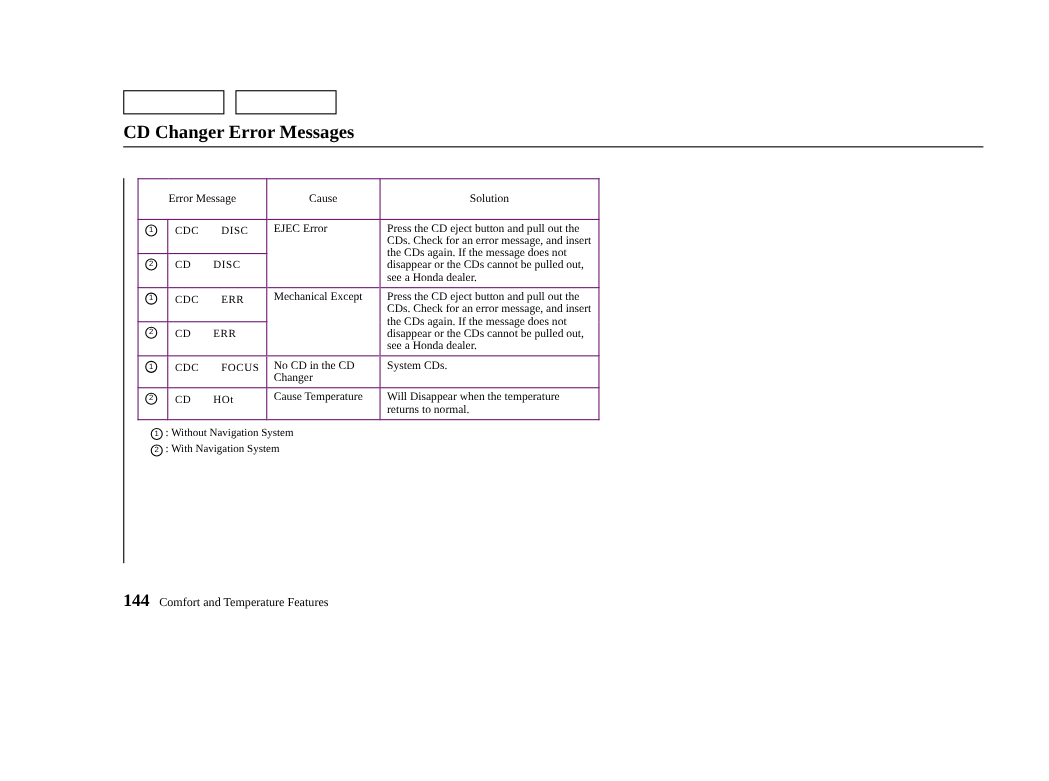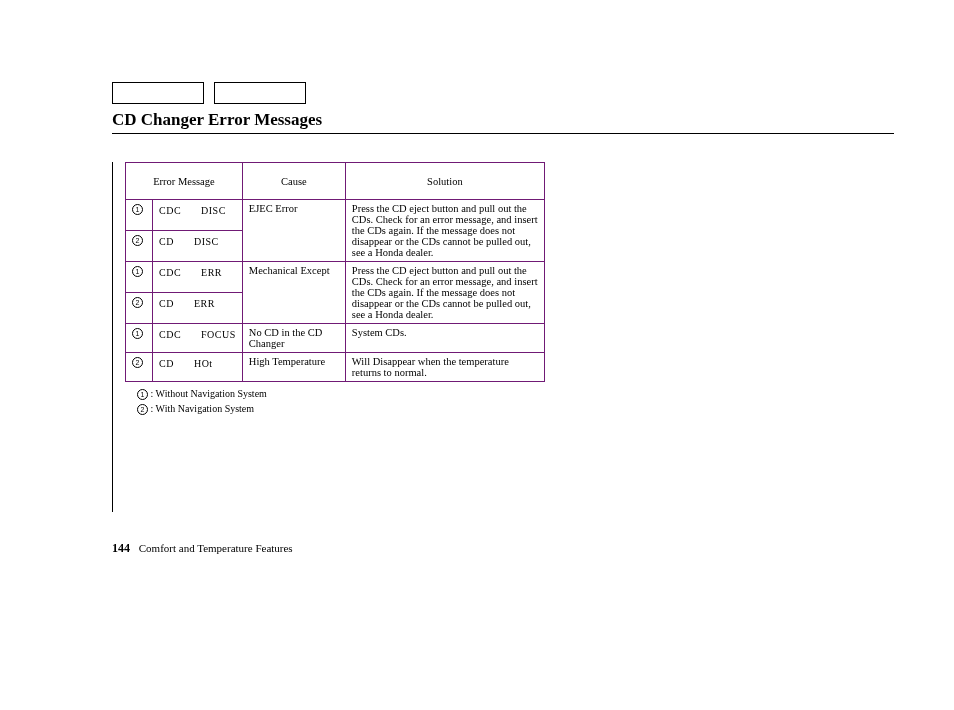--- a/index.html
+++ b/index.html
@@ -109,21 +109,21 @@
     margin-top: 4px;
     line-height: 1.5;
     padding-left: 12px;
   }
   .footer {
     position: absolute;
     bottom: 154px;
     left: 112px;
     font-size: 11px;
   }
-  .footer .pg { font-weight: bold; font-size: 12px; margin-right: 6px;}
+  .footer .pg { font-weight: bold; font-size: 16px; margin-right: 6px;}
   td.no-bottom { border-bottom: none !important; }
 </style>
 </head>
 <body>
 
 <div class="page">
 
   <div class="top-boxes">
     <div class="tbox"></div>
     <div class="tbox"></div>
@@ -200,21 +200,21 @@
         </tr>
 
         <tr>
           <td class="col-ref"><span class="circ">2</span></td>
           <td class="col-msg">
             <span class="lcd">
                   <span>CD</span> 
                   <span>HOt</span>
                 </span>
           </td>
-          <td class="col-cause">High Temperature</td>
+          <td class="col-cause">Cause Temperature</td>
           <td class="col-sol">Will Disappear when the temperature returns to normal.</td>
         </tr>
       </tbody>
         </table>
 
       <div class="legend">
         <div>
           <span class="circ">1</span>
           <span>: Without Navigation System</span>
         </div>

